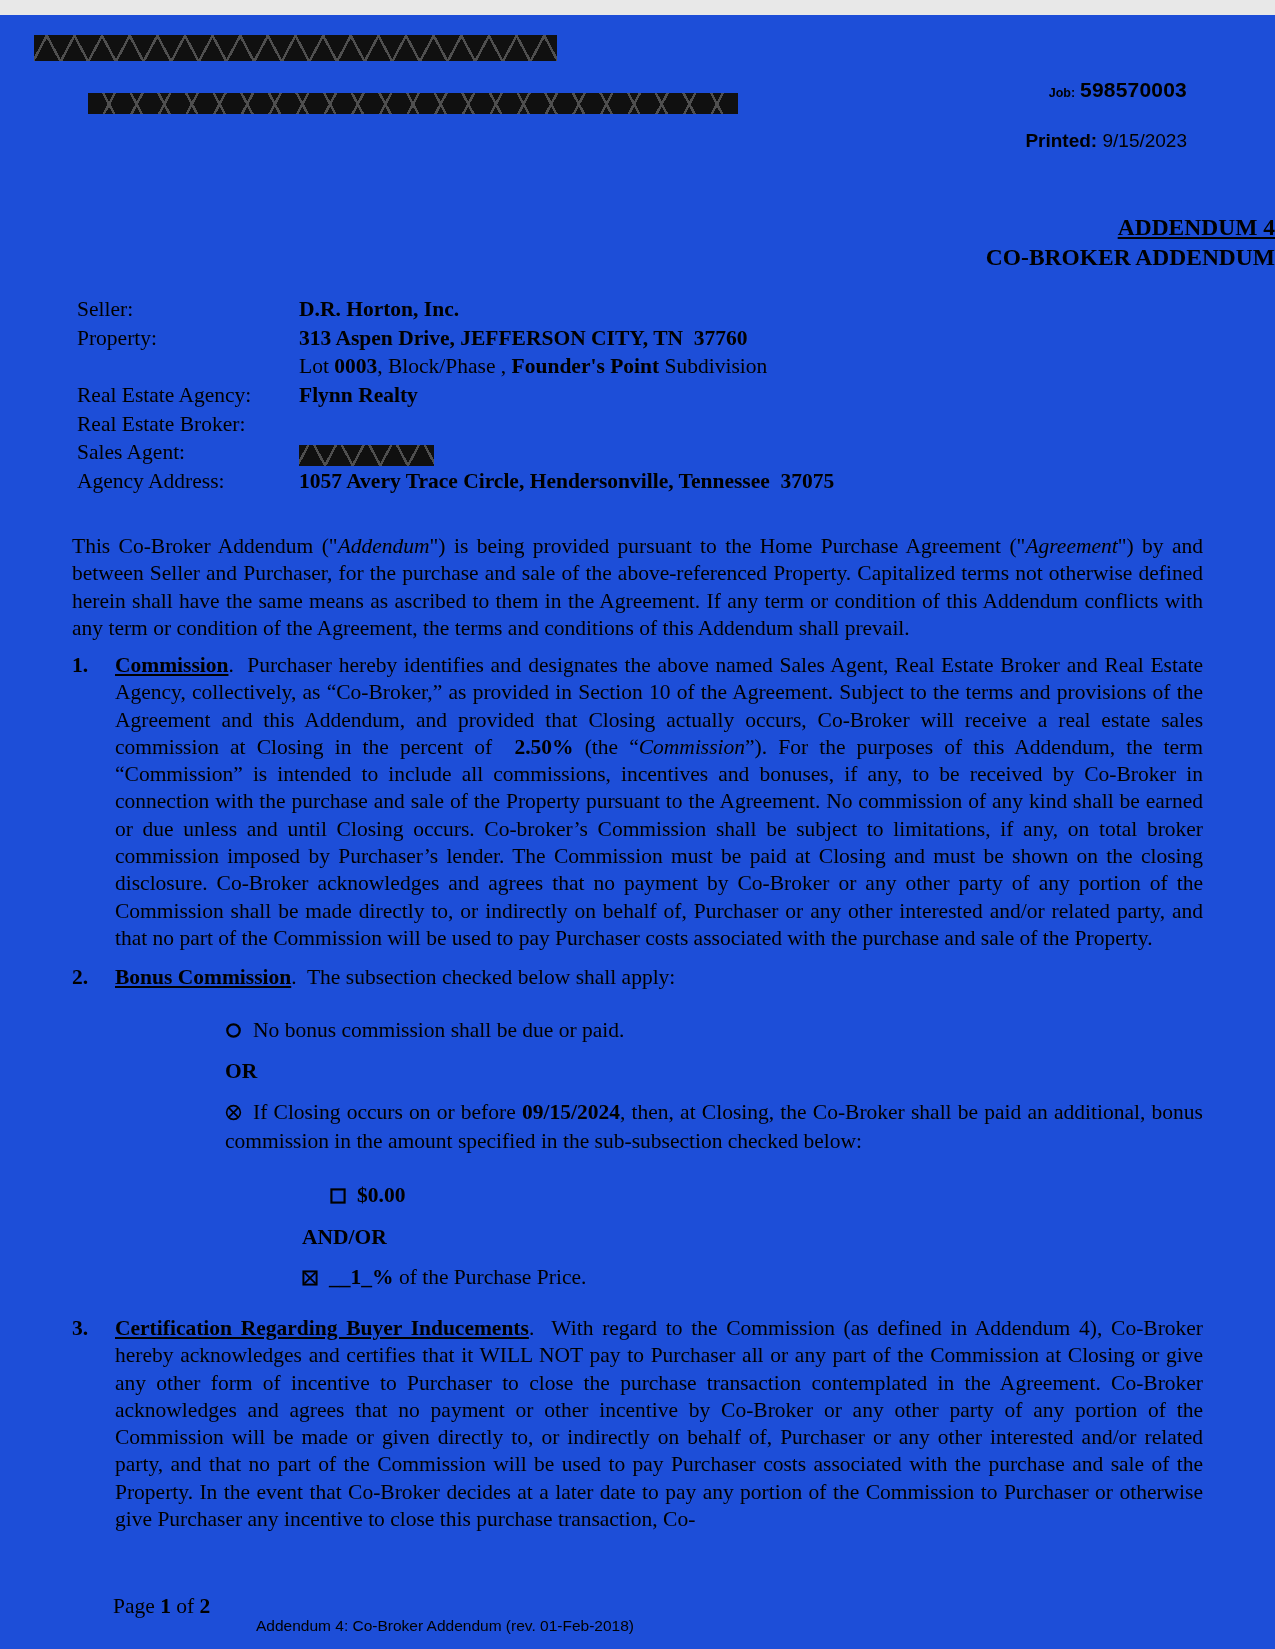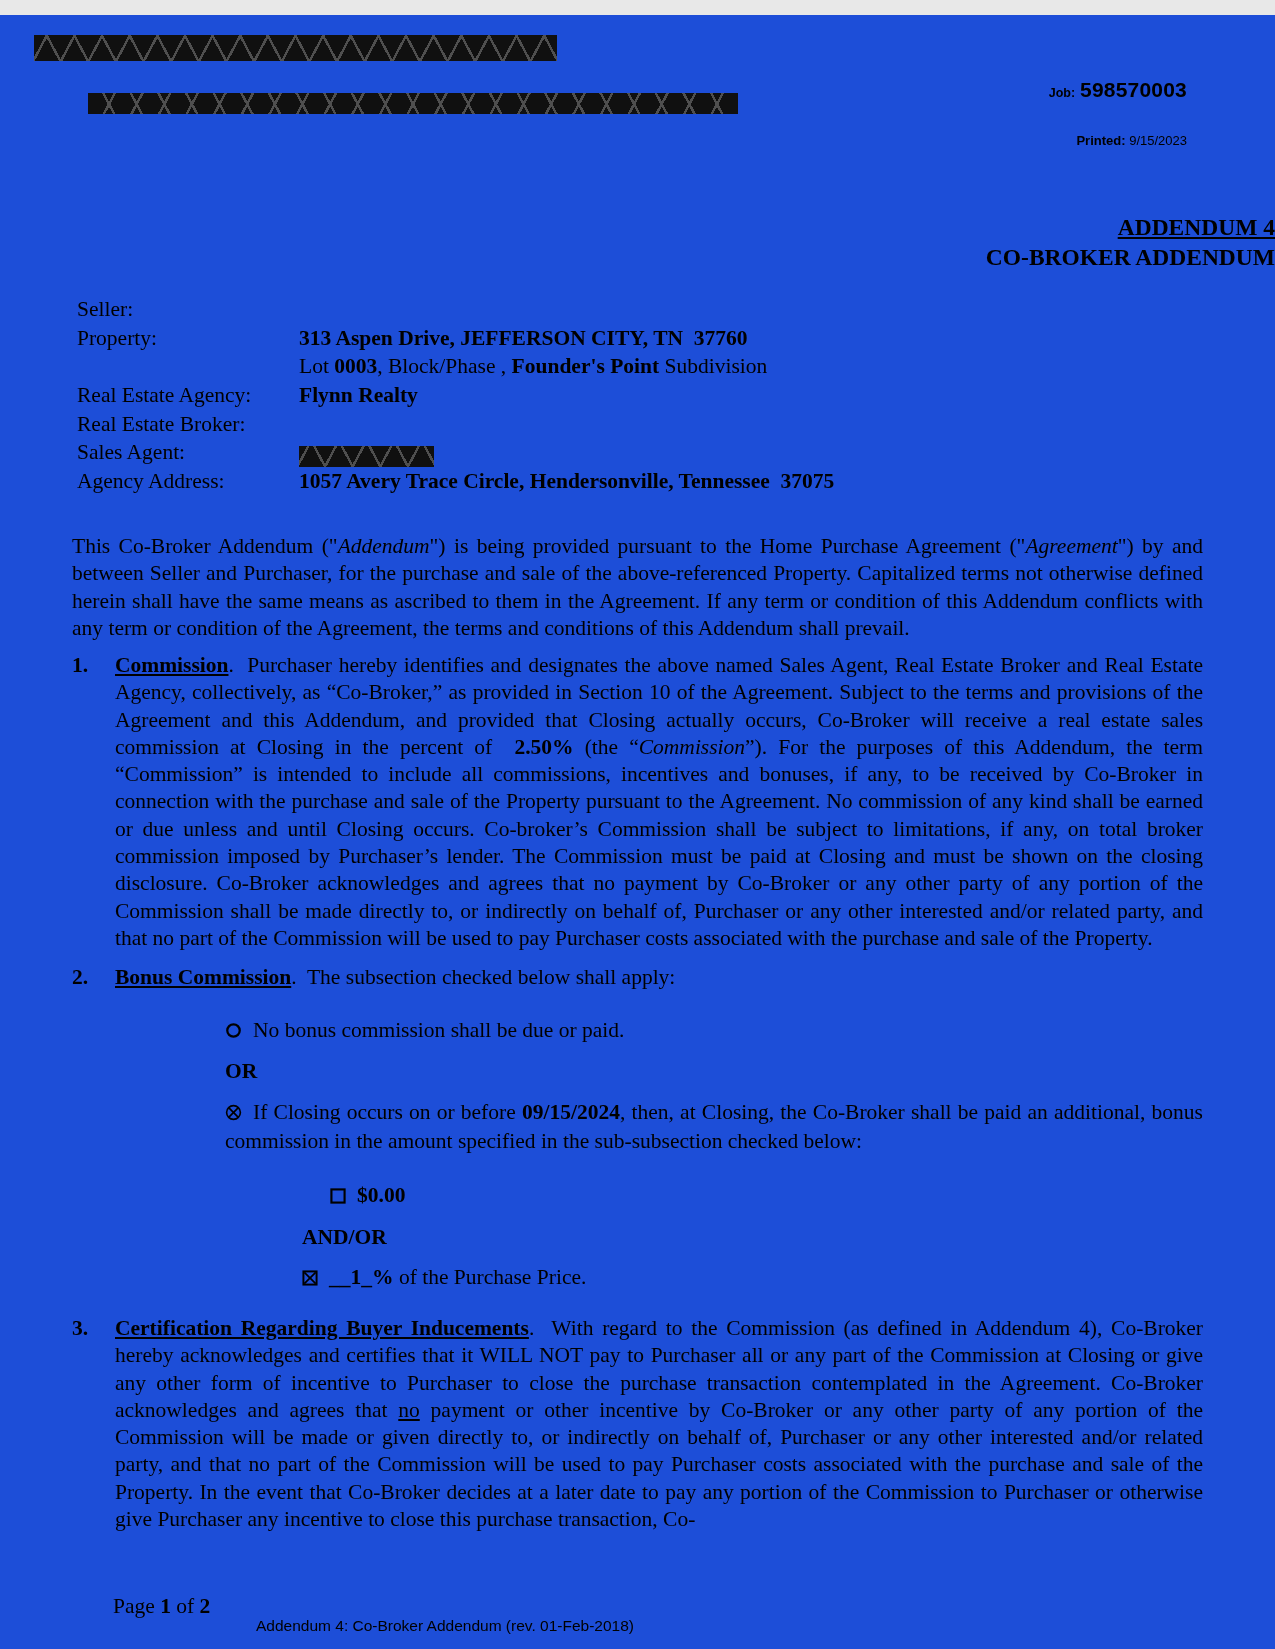--- a/index.html
+++ b/index.html
@@ -7,40 +7,40 @@
     position:relative; width:1275px; height:1649px; margin:15px auto;
     background:#1d4ed8; color:#000;
     font-family:"Liberation Serif","DejaVu Serif",serif;
     font-size:21.5px; line-height:27.3px;
     overflow:hidden;
   }
   .abs{position:absolute;}
   .sans{font-family:"Liberation Sans","DejaVu Sans",sans-serif;}
   .b{font-weight:bold;}
   .i{font-style:italic;}
-  .u{text-decoration:underline;}
+  .u{}
   .bu{font-weight:bold;text-decoration:underline;}
   
   .xbar{
     background-color:#101010;
     background-image:
       repeating-linear-gradient(62deg, rgba(0,0,0,0) 0px, rgba(0,0,0,0) 22px, #4f4f4f 22px, #4f4f4f 24.4px),
       repeating-linear-gradient(-62deg, rgba(0,0,0,0) 0px, rgba(0,0,0,0) 22px, #4f4f4f 22px, #4f4f4f 24.4px);
   }
   .bar-top1{left:34px; top:20px; width:523px; height:26px;}
   .bar-top2{left:88px; top:78px; width:650px; height:21px;}
   .job-line{right:88px; top:61px; display:flex; align-items:baseline; gap:5px;}
   .job-label{font-size:12.5px; font-weight:bold;}
   .job-number{font-size:21px; font-weight:bold; letter-spacing:0.2px;}
-  .printed-line{right:88px; top:112px; font-size:13px;}
+  .printed-line{right:88px; top:112px; font-size:19px;}
   .printed-label{font-weight:bold;}
   .title-block{left:0; top:198px; width:100%; text-align:right; font-weight:bold; font-size:23.5px; line-height:29.5px;}
   .title-line1{text-decoration:underline;}
   .fields{left:77px; top:280px; width:1126px;}
-  .frow{display:flex; height:28.7px; line-height:28.7px; align-items:flex-start;}
+  .frow{display:flex; height:28.7px; line-height:28.7px; align-items:flex-end;}
   .flabel{width:222px; flex:0 0 222px;}
   .fvalue{flex:1;}
   .agent-bar{display:inline-block; width:135px; height:21px; vertical-align:middle; margin-top:3px;}
   .para{text-align:justify;}
   .intro{left:72px; top:518px; width:1131px;}
   .section{left:72px; width:1131px;}
   .sec1{top:637px;}
   .sec2{top:949px;}
   .sec3{top:1300px;}
   .secnum{position:absolute; left:0; top:0; font-weight:bold;}
@@ -73,20 +73,21 @@
   </div>
 
   <div class="abs title-block">
     <div class="title-line1">ADDENDUM 4</div>
     <div>CO-BROKER ADDENDUM</div>
   </div>
 
   <div class="abs fields">
       <div class="frow">
         <span class="flabel">Seller:</span>
+        <span class="fvalue"><span class="b">D.R. Horton, Inc.</span></span>
       </div>
       <div class="frow">
         <span class="flabel">Property:</span>
         <span class="fvalue"><span class="b">313 Aspen Drive, JEFFERSON CITY, TN&nbsp; 37760</span></span>
       </div>
       <div class="frow">
         <span class="flabel"></span>
         <span class="fvalue"><span>Lot </span><span class="b">0003</span><span>, Block/Phase , </span><span class="b">Founder's Point</span><span> Subdivision</span></span>
       </div>
       <div class="frow">

